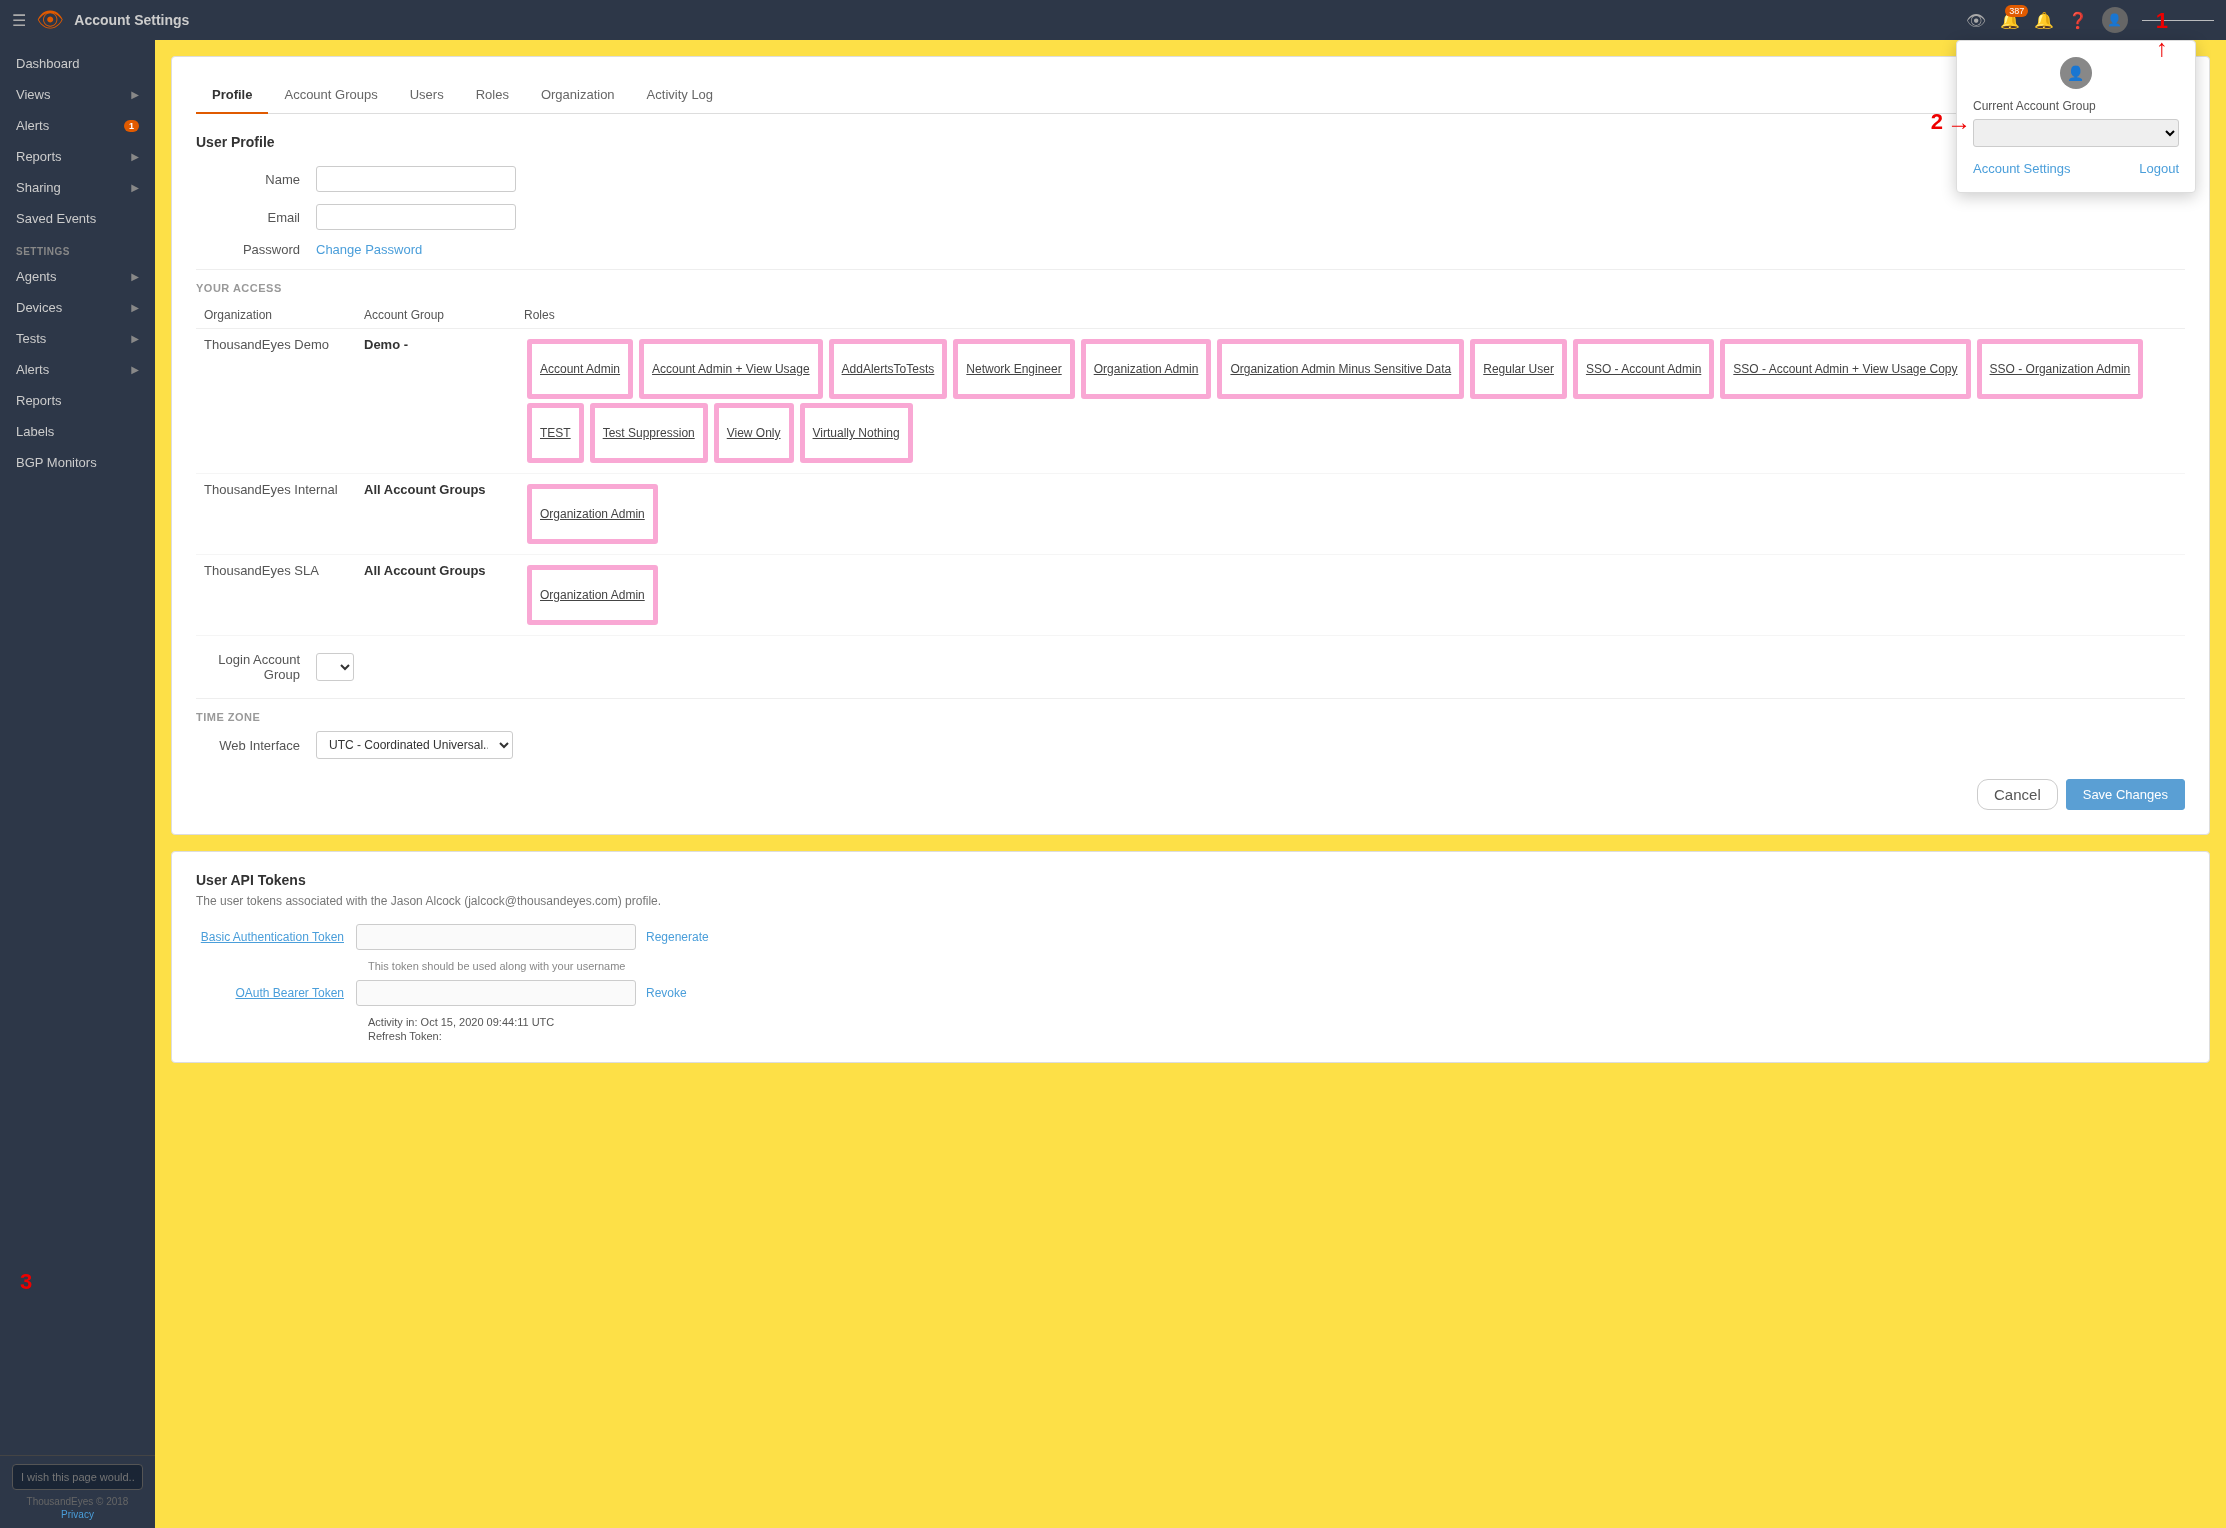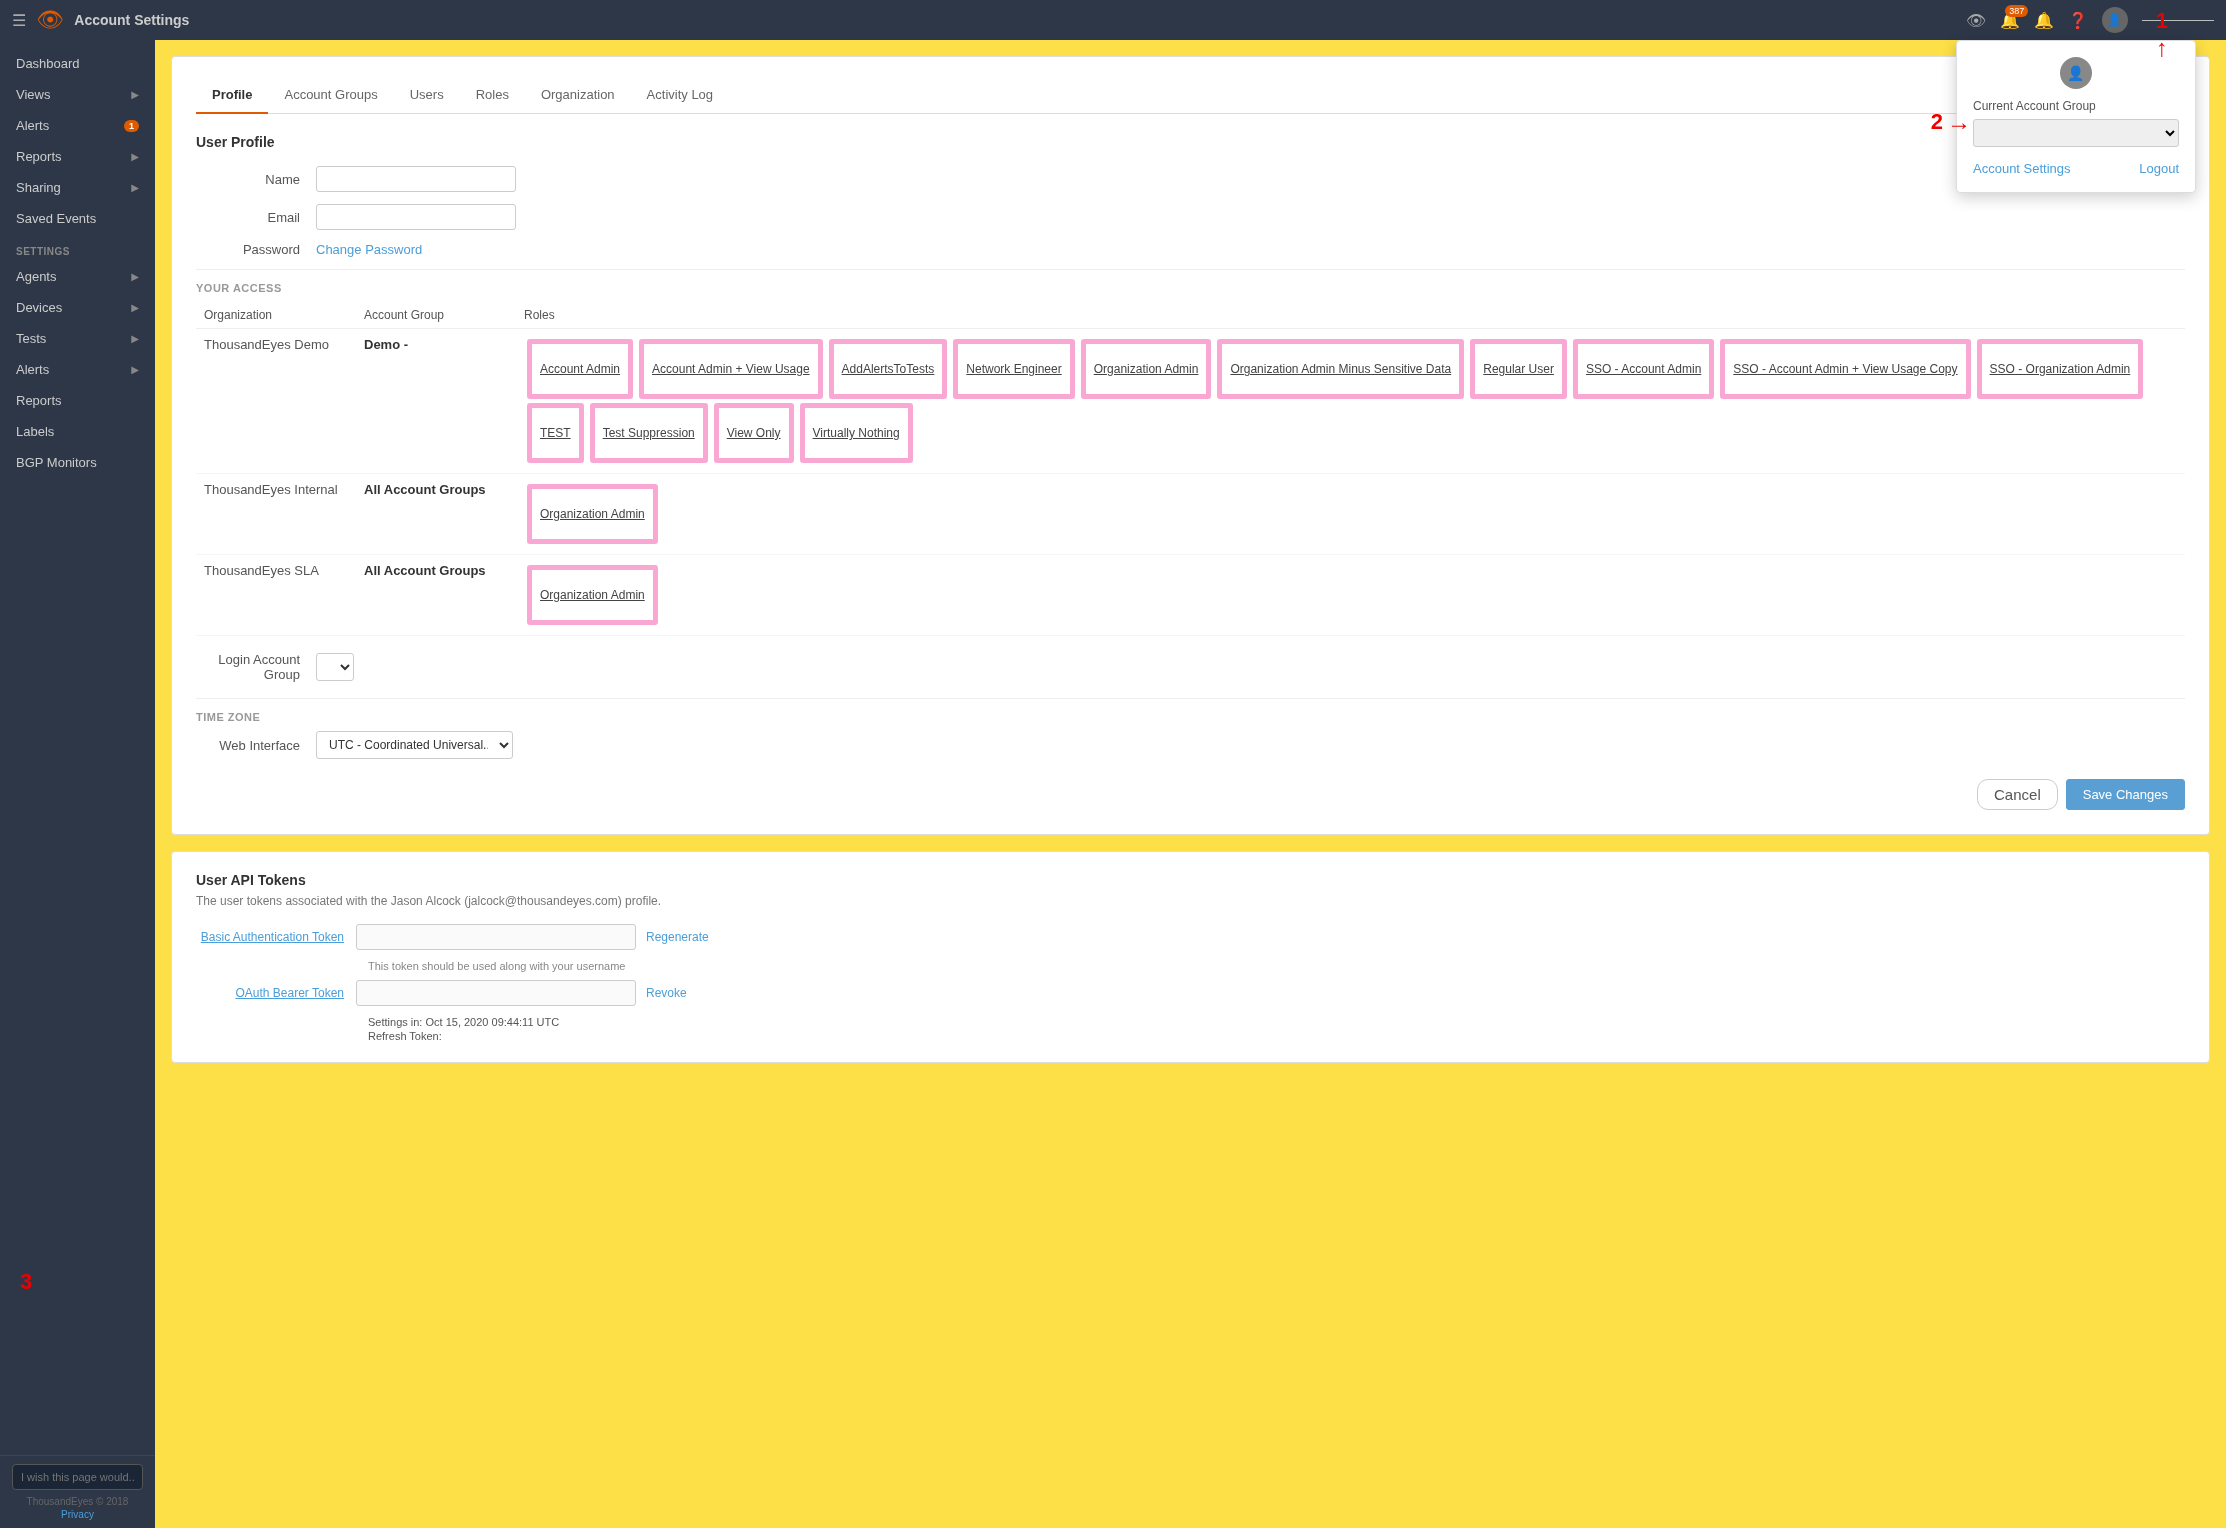--- a/index.html
+++ b/index.html
@@ -436,21 +436,21 @@
         <span class="api-action-link">Regenerate</span>
       </div>
       <div class="api-note">This token should be used along with your username</div>
 
       <div class="api-row" style="margin-top:8px;">
         <span class="api-label-link">OAuth Bearer Token</span>
         <input class="api-input" type="text" style="">
         <span class="api-action-link">Revoke</span>
       </div>
       <div class="api-expires">
-        <span>Settings in:</span>
+        <span>Activity in:</span>
         <span>Oct 15, 2020 09:44:11 UTC</span>
       </div>
       <div class="api-refresh">
         <span>Refresh Token:</span>
       </div>
     </div>
 
   </div>
 </div>
 

